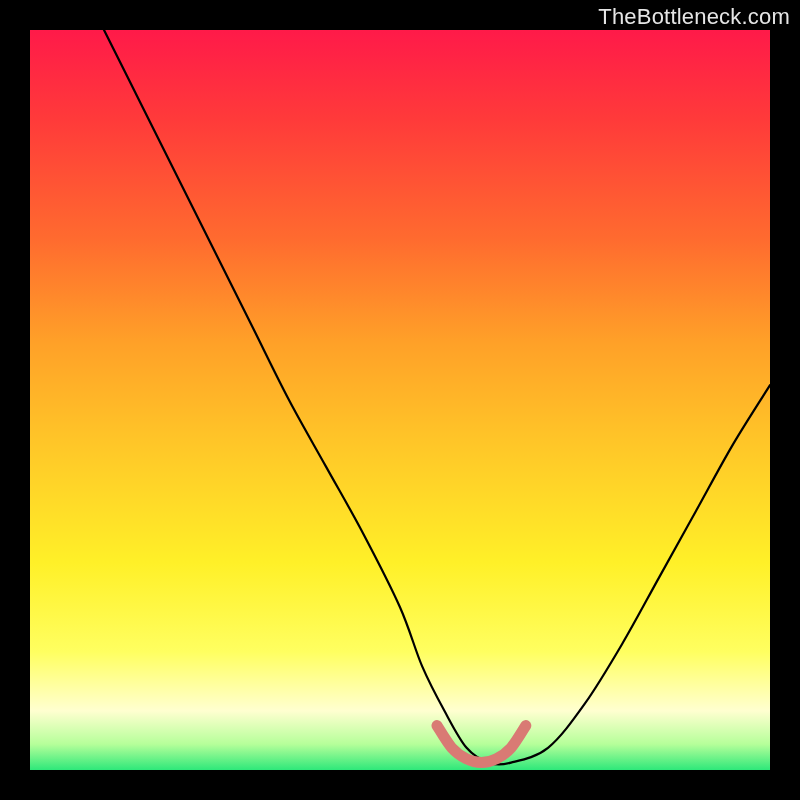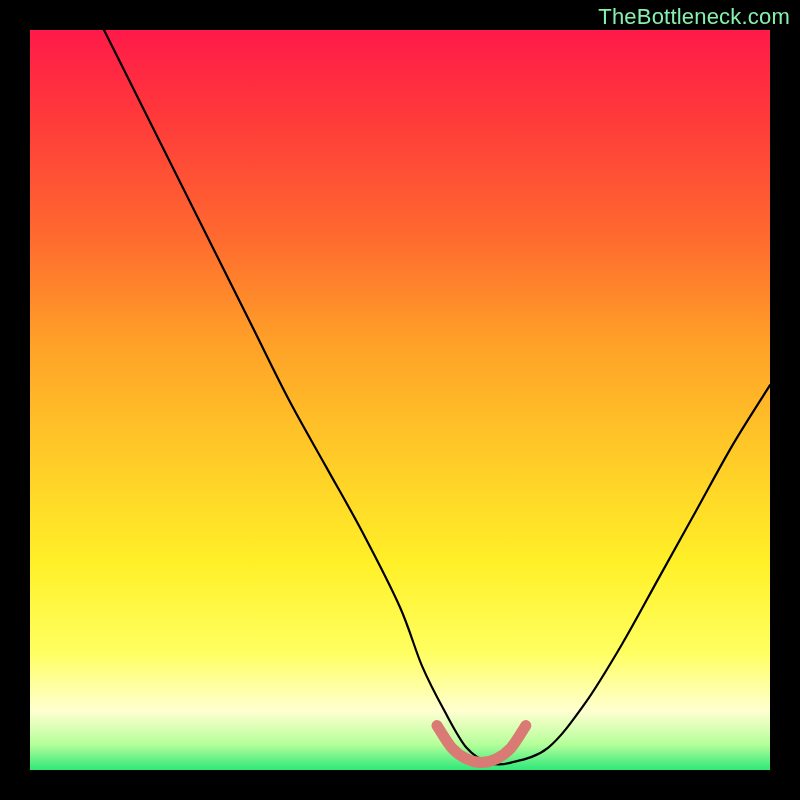--- a/index.html
+++ b/index.html
@@ -37,21 +37,21 @@
       #2ee87a 100%
     );
   }
   .watermark {
     position: absolute;
     top: 4px;
     right: 10px;
     font-family: Arial, Helvetica, sans-serif;
     font-size: 22px;
     font-weight: 500;
-    color: #86efac;
+    color: #e5e5e5;
     letter-spacing: 0.2px;
   }
   svg.curves {
     position: absolute;
     top: 0;
     left: 0;
   }
 </style>
 </head>
 <body>

